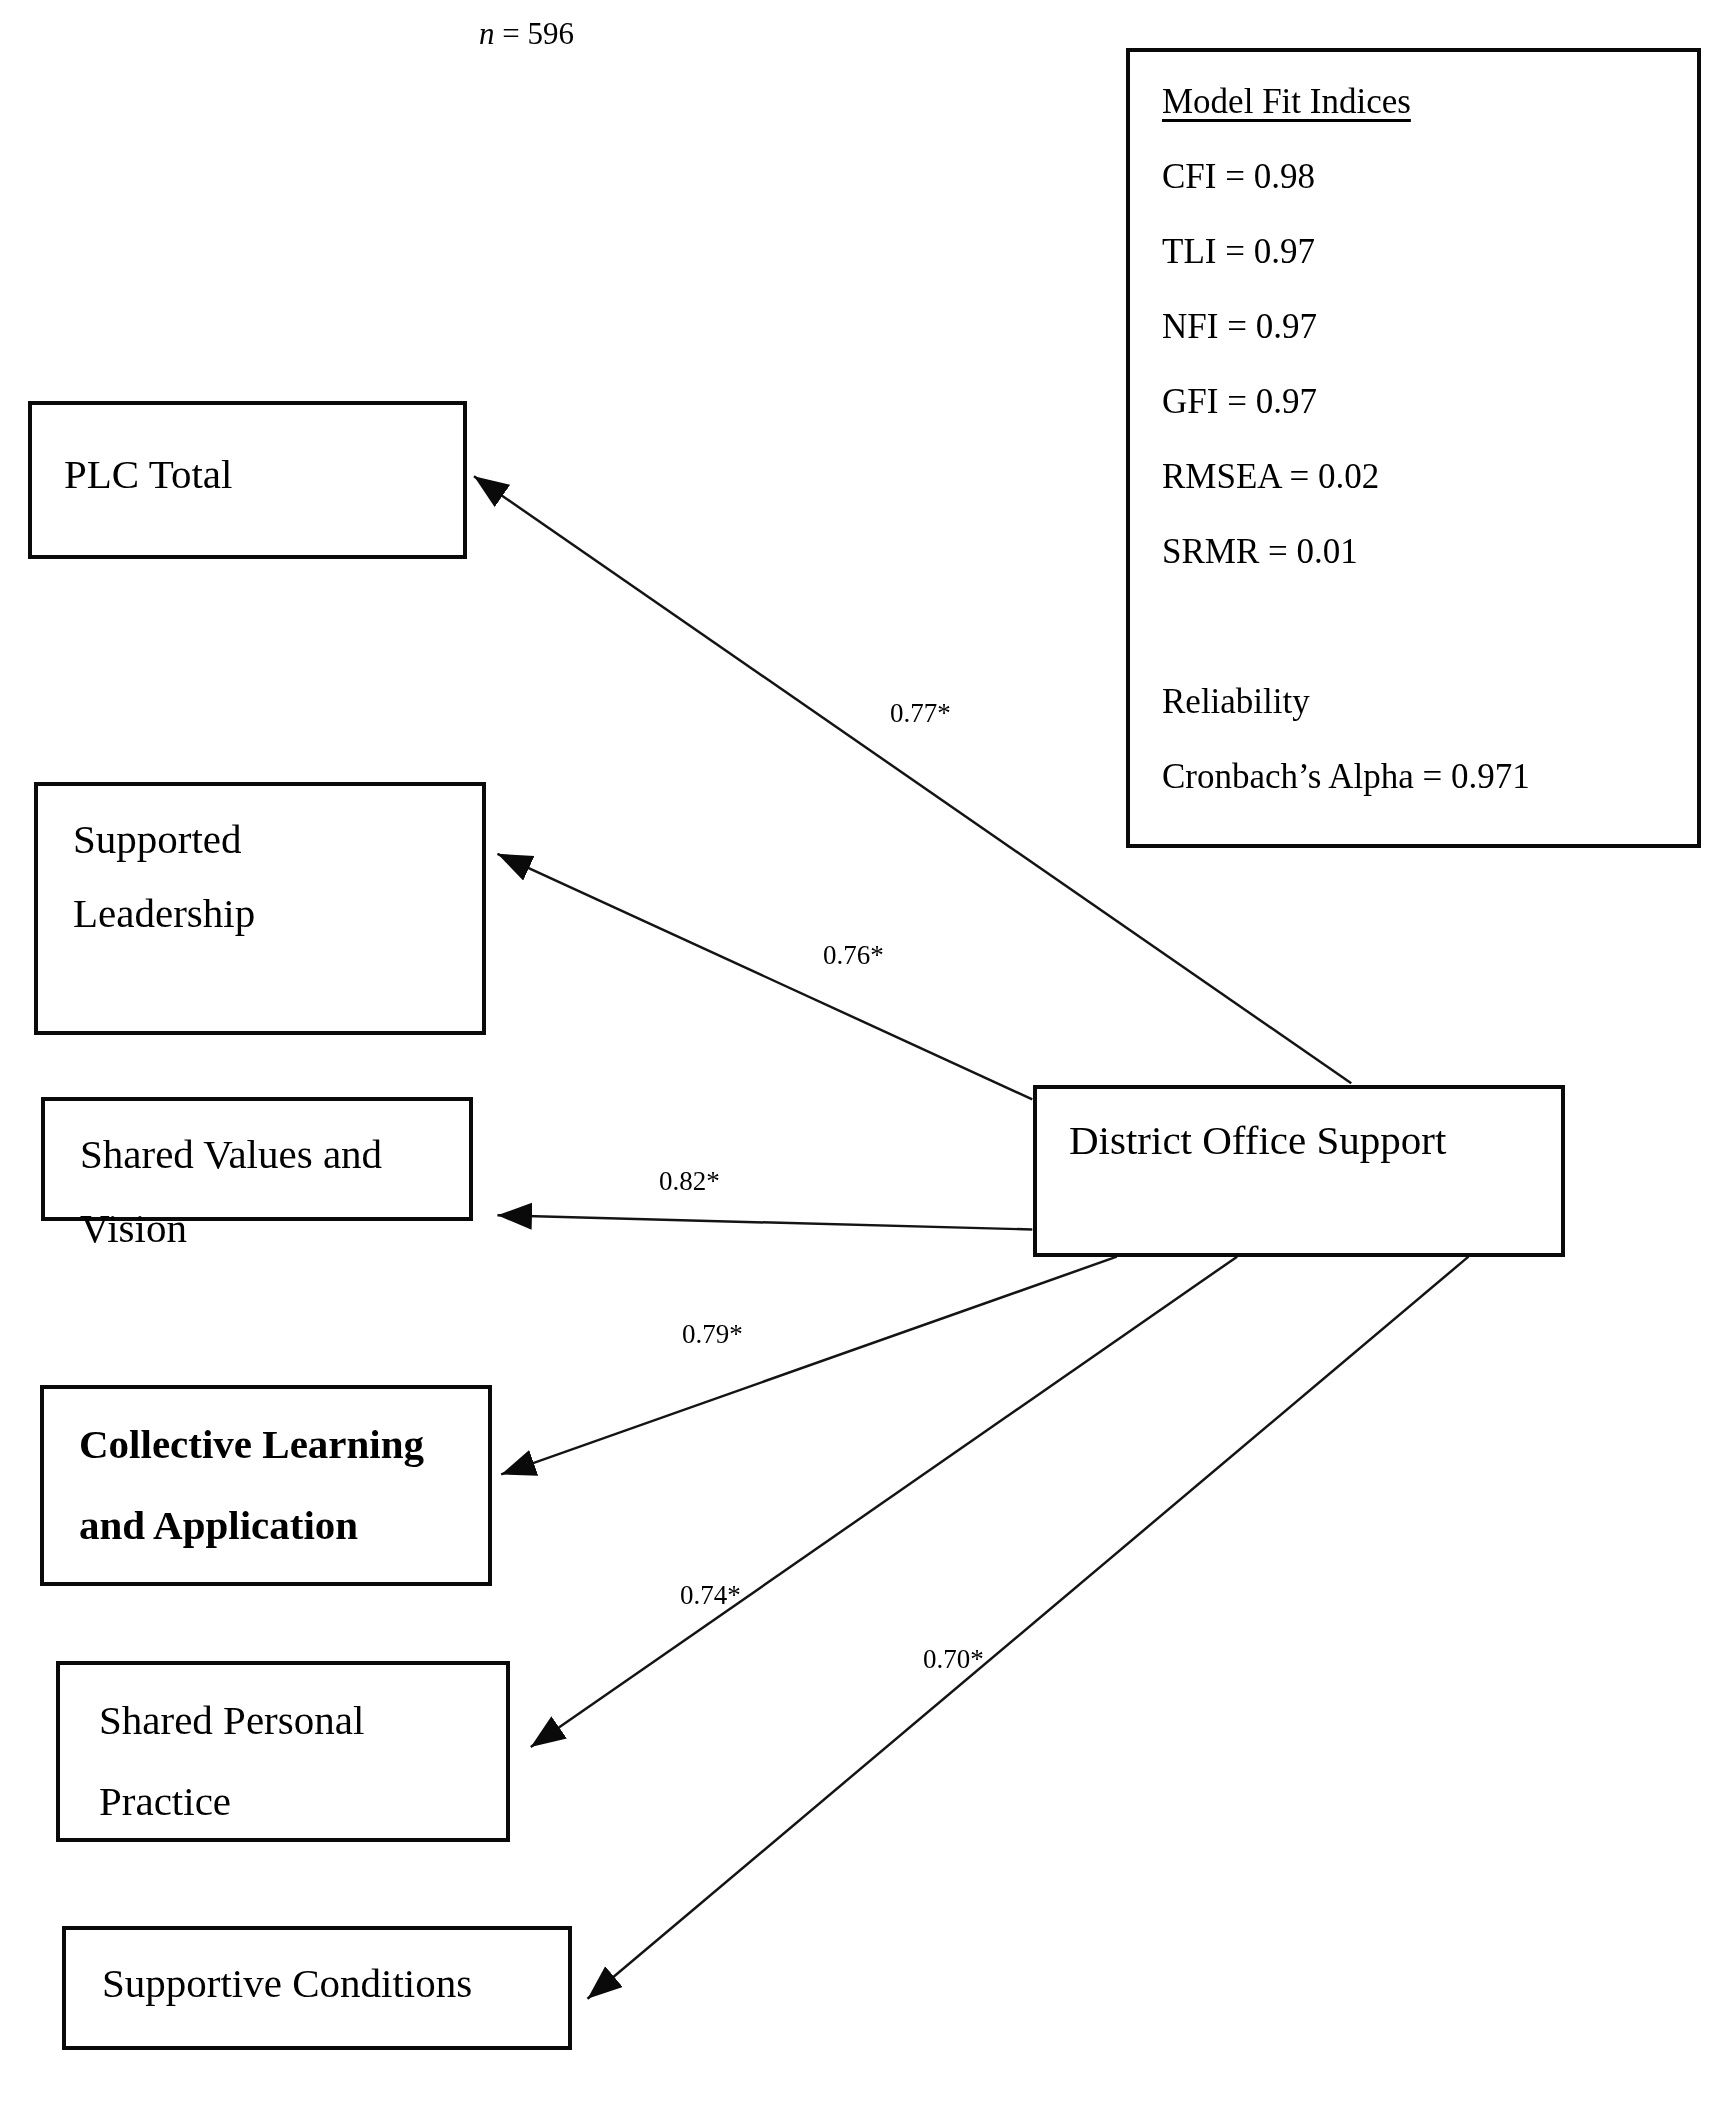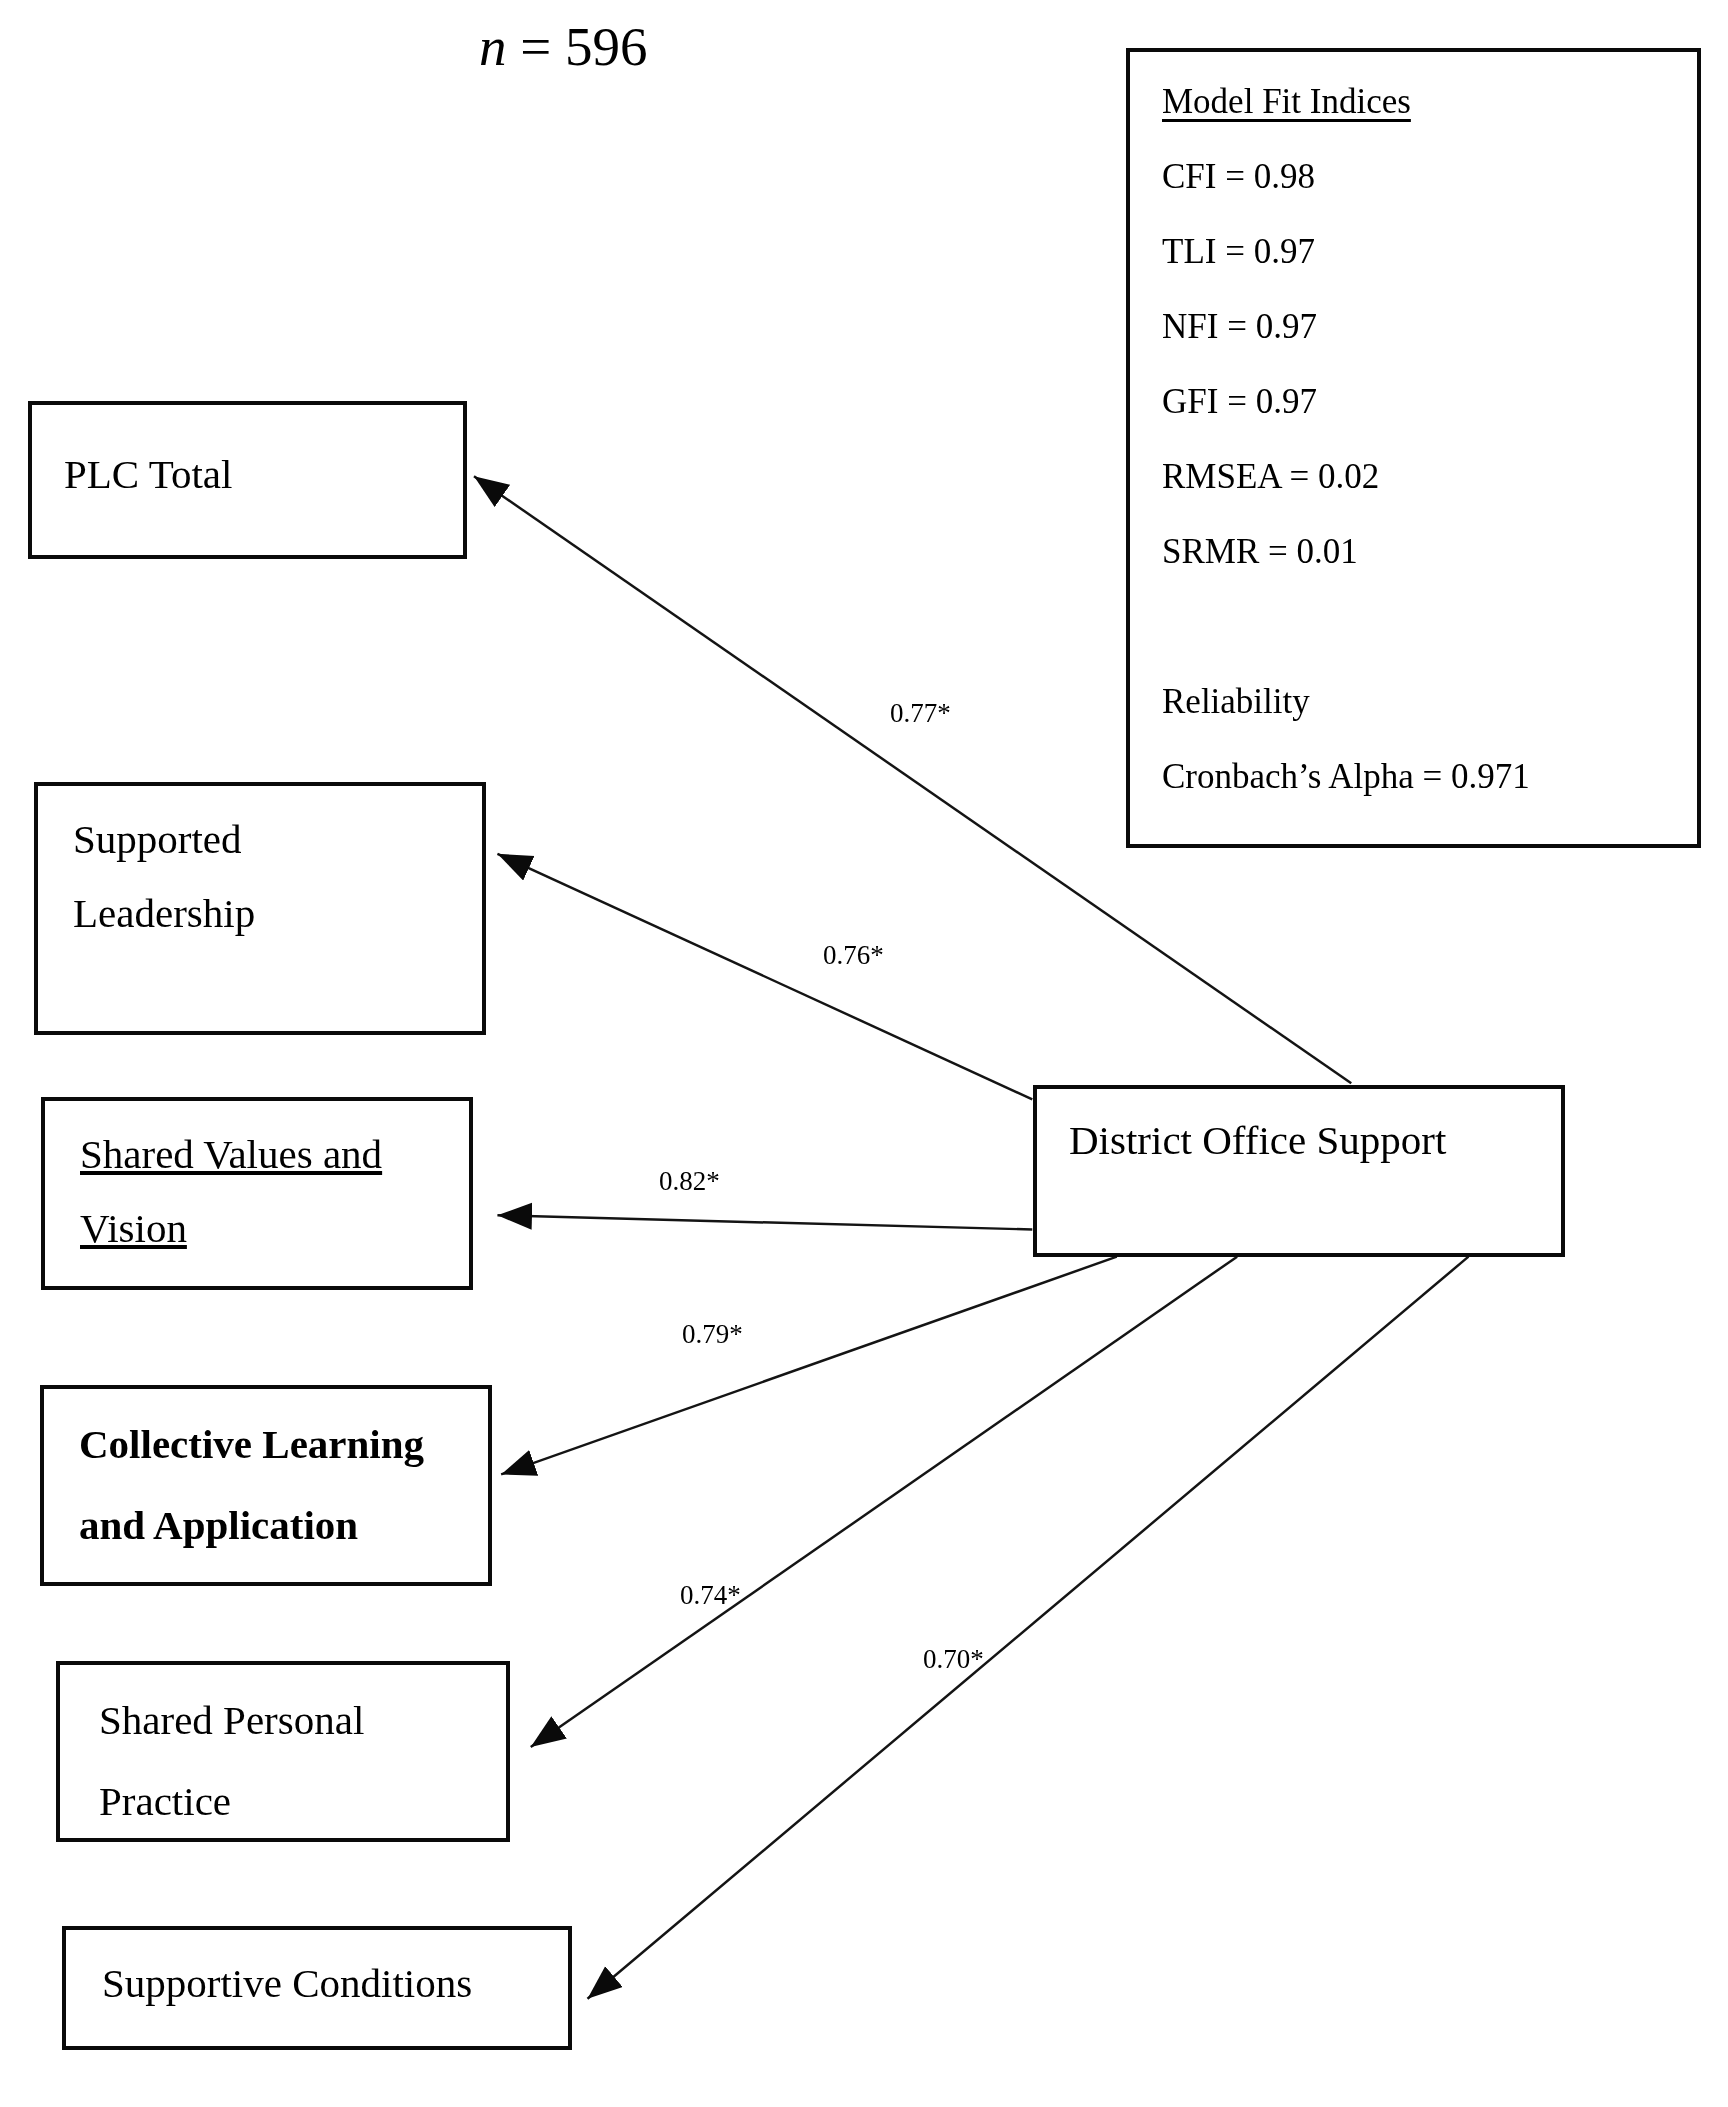--- a/index.html
+++ b/index.html
@@ -40,21 +40,21 @@
   .edge-label {
     position: absolute;
     font-size: 27px;
     line-height: 1;
     white-space: nowrap;
   }
   .sample-note {
     position: absolute;
     left: 479px;
     top: 17.3px;
-    font-size: 55px;
+    font-size: 31px;
     line-height: 1.1;
     white-space: nowrap;
   }
   .sample-note .sym { font-style: italic; }
   #model-fit-box {
     position: absolute;
     left: 1126px;
     top: 48px;
     width: 575px;
     height: 800px;
@@ -98,21 +98,21 @@
 
   <div class="node" style="left:28px; top:401px; width:439px; height:158px; padding:32px 0 0 32px;">
     <span class="node-line">PLC Total</span>
   </div>
 
   <div class="node" style="left:34px; top:782px; width:452px; height:253px; padding:16px 0 0 35px;">
     <span class="node-line">Supported</span>
     <span class="node-line">Leadership</span>
   </div>
 
-  <div class="node" style="left:41px; top:1097px; width:432px; height:193px; padding:16px 0 0 35px;text-decoration:underline;">
+  <div class="node" style="left:41px; top:1097px; width:432px; height:124px; padding:16px 0 0 35px;">
     <span class="node-line">Shared Values and</span>
     <span class="node-line">Vision</span>
   </div>
 
   <div class="node" style="left:40px; top:1385px; width:452px; height:201px; padding:15px 0 0 35px; line-height:81px;font-weight:bold;">
     <span class="node-line">Collective Learning</span>
     <span class="node-line">and Application</span>
   </div>
 
   <div class="node" style="left:56px; top:1661px; width:454px; height:181px; padding:15px 0 13px 39px; line-height:81px;">

